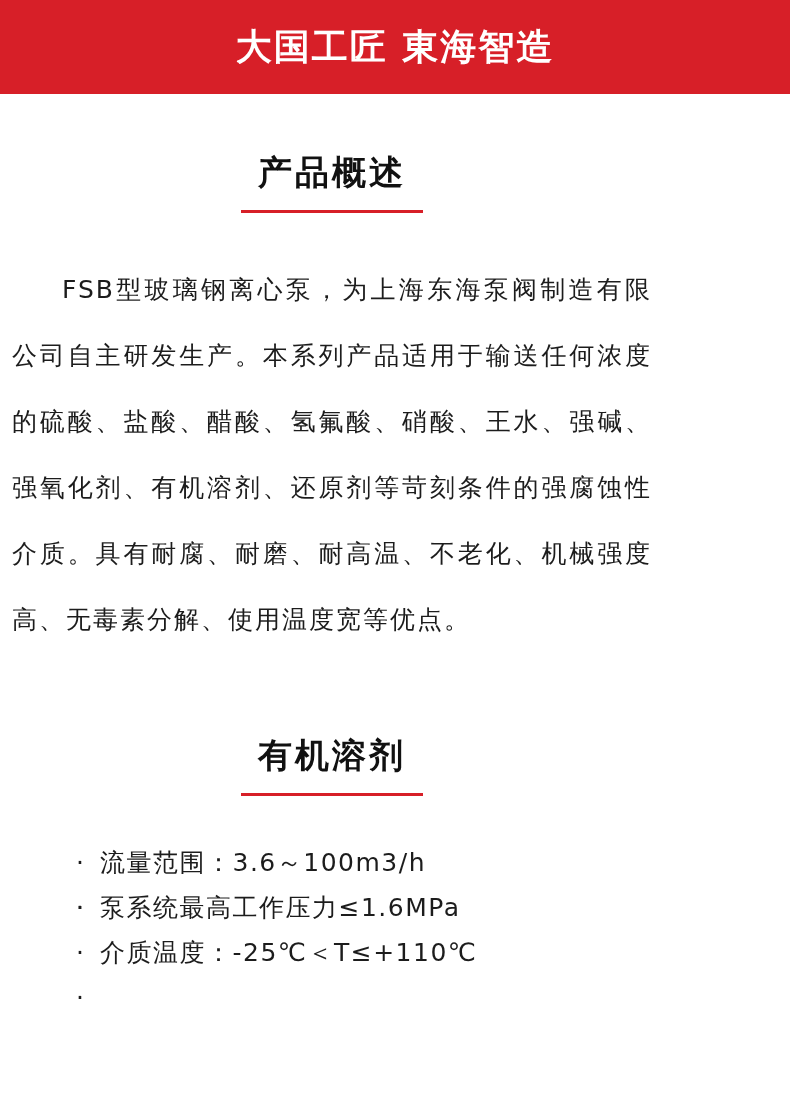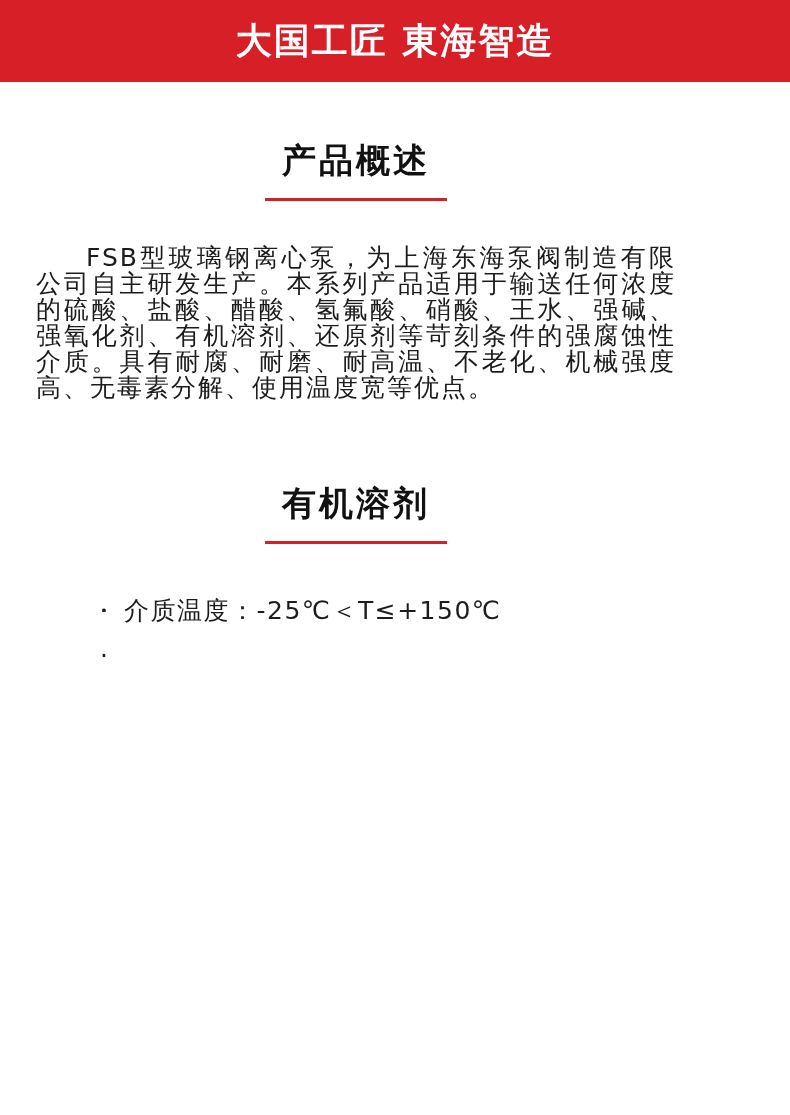--- a/index.html
+++ b/index.html
@@ -15,36 +15,35 @@
   }
   .page {
     position: relative;
     width: 790px;
     height: 1115px;
     background: #ffffff;
     box-sizing: border-box;
   }
   .banner {
     width: 790px;
-    height: 82px;
+    height: 94px;
     background: #d71f28;
     display: flex;
     align-items: center;
     justify-content: center;
   }
   .banner-title {
     color: #ffffff;
     font-size: 36px;
     font-weight: bold;
     letter-spacing: 2px;
     font-family: "DejaVu Sans", "Liberation Sans", sans-serif;
   }
   .section {
     width: 664px;
-    margin-left: 24px;
   }
   .section-head {
     text-align: center;
   }
   .section-title {
     display: inline-block;
     color: #111111;
     font-size: 34px;
     font-weight: bold;
     letter-spacing: 3px;
@@ -57,21 +56,21 @@
     margin: 14px auto 0 auto;
   }
   .overview-wrap {
     padding: 56px 0 0 0;
   }
   .overview-body {
     margin: 44px auto 0 auto;
     width: 640px;
     color: #1c1c1c;
     font-size: 25px;
-    line-height: 26px;
+    line-height: 66px;
     text-align: justify;
     text-align-last: left;
     text-indent: 50px;
     letter-spacing: 2px;
     font-family: "DejaVu Sans", "Liberation Sans", sans-serif;
   }
   .conditions-wrap {
     padding: 80px 0 0 0;
   }
   .cond-list {
@@ -116,30 +115,32 @@
   </div>
 
   <div class="section conditions-wrap">
     <div class="section-head">
       <div class="section-title">有机溶剂</div>
       <div class="title-rule"></div>
     </div>
     <ul class="cond-list">
       <li class="cond-item">
         <span class="dot">·</span>
+        <span>流量范围：3.6～100m3/h</span>
       </li>
       <li class="cond-item">
         <span class="dot">·</span>
       </li>
       <li class="cond-item">
         <span class="dot">·</span>
+        <span>泵系统最高工作压力≤1.6MPa</span>
       </li>
       <li class="cond-item">
         <span class="dot">·</span>
-        <span>介质温度：-25℃＜T≤+150℃</span>
+        <span>介质温度：-25℃＜T≤+110℃</span>
       </li>
       <li class="cond-item">
         <span class="dot">·</span>
       </li>
     </ul>
   </div>
 
 </div>
 
 </body></html>

